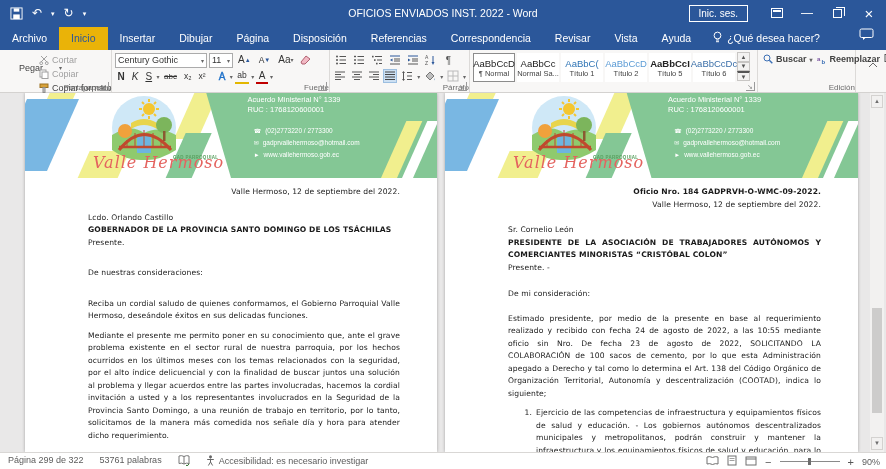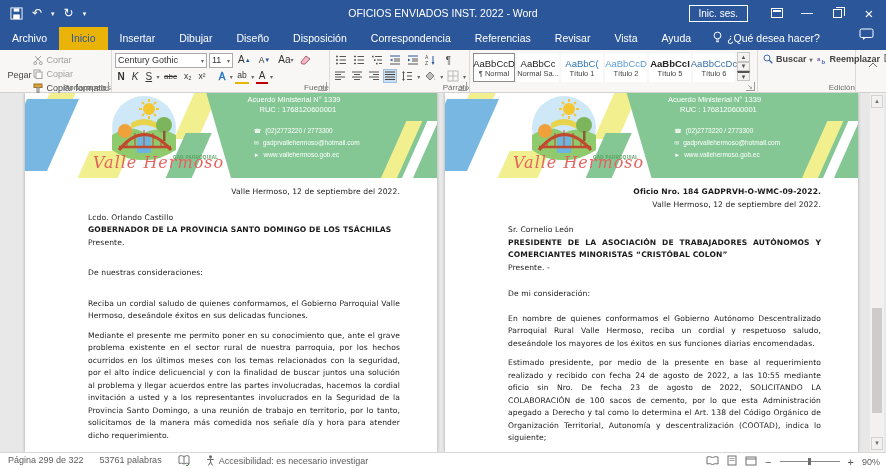--- a/index.html
+++ b/index.html
@@ -46,21 +46,21 @@
             border-right:1px solid #9a9a9a; border-bottom:1px solid #9a9a9a; }
   .smallbtn { display:flex; align-items:center; gap:3px; font-size:9px; color:#444;
             padding:1px 2px; white-space:nowrap; }
   .smallbtn.disabled { color:#a0a0a0; }
   .chip { font-size:10px; color:#333; padding:0 3px; display:inline-flex;
           align-items:flex-end; line-height:12px; }
   .arrow { font-size:6px; color:#666; }
 
   
   .g-clip { width:112px; display:flex; }
-  .paste-big { width:34px; display:flex; flex-direction:column; align-items:flex-end;
+  .paste-big { width:34px; display:flex; flex-direction:row; align-items:center;
                font-size:9px; color:#444; padding-top:2px;gap:16px; }
   .clip-col { display:flex; flex-direction:column; justify-content:flex-start; gap:2px; padding-top:2px; }
 
   
   .g-font { width:218px; }
   .combo { border:1px solid #ababab; background:#fff; font-size:9px; color:#333;
            height:15px; display:inline-flex; align-items:center; padding:0 2px; gap:2px; }
   .fontrow1, .fontrow2 { display:flex; align-items:center; gap:2px; height:16px; }
   .fmt { font-size:10px; color:#333; padding:0 2.5px; line-height:13px; }
   .fmt b { font-weight:bold; } .fmt i { font-style:italic; }
@@ -116,21 +116,21 @@
            font-style:italic; font-size:16px; color:#e4635f; letter-spacing:1px; }
   .brand-sub { position:absolute; left:148px; top:62px; font-size:4.5px; color:#57a05e;
            letter-spacing:.3px; font-weight:bold; }
   .greenband { position:absolute; right:0; top:0; width:100%; height:85px;
            background:#84c795; clip-path:polygon(44% 0, 100% 0, 100% 100%, 50% 100%);
            color:#fff; }
   .gb-stripe { position:absolute; transform:skewX(-24deg); }
   .gb-sy { right:28px; top:28px; width:16px; height:60px; background:#f1ef8e; }
   .gb-sw { right:12px; top:28px; width:11px; height:60px; background:#ffffff; }
   .gb-line1 { position:absolute; left:54%; top:2px; font-size:7.5px; }
-  .gb-ruc   { position:absolute; left:54%; top:12px; font-size:7.5px;margin-left:12px; }
+  .gb-ruc   { position:absolute; left:54%; top:12px; font-size:7.5px; }
   .gb-contact { position:absolute; left:55.5%; font-size:6.5px; display:flex; gap:4px; align-items:center; }
   .gb-c1 { top:34px; } .gb-c2 { top:46px; } .gb-c3 { top:58px; }
   .gb-ic { font-size:6px; }
 
   
   .page-body { padding:8px 37px 0 63px; font-family:"DejaVu Sans", sans-serif;
                font-size:7.6px; color:#1a1a1a; line-height:12.5px; letter-spacing:.1px; }
   .oficio-block { text-align:right; margin-bottom:13px; }
   .oficio-no { font-weight:bold; }
   .recipient { margin-bottom:13px; }
@@ -192,24 +192,24 @@
           <span>×</span>
         </span>
     </div>
   </div>
 
   <div class="tabrow">
     <span class="tab">Archivo</span>
     <span class="tab active">Inicio</span>
     <span class="tab">Insertar</span>
     <span class="tab">Dibujar</span>
-    <span class="tab">Diseño</span>
+    <span class="tab">Página</span>
     <span class="tab">Disposición</span>
+    <span class="tab">Referencias</span>
     <span class="tab">Correspondencia</span>
-    <span class="tab">Referencias</span>
     <span class="tab">Revisar</span>
     <span class="tab">Vista</span>
     <span class="tab">Ayuda</span>
     <span class="tellme">
       <svg width="9" height="13" viewBox="0 0 9 13">
           <circle cx="4.5" cy="4.5" r="3.4" fill="none" stroke="#fff"></circle>
           <rect x="3" y="8.5" width="3" height="1" fill="#fff"></rect>
           <rect x="3" y="10.2" width="3" height="1" fill="#fff"></rect>
         </svg>
       <span>¿Qué desea hacer?</span>
@@ -647,21 +647,20 @@
         <div class="oficio-block">
           <div class="oficio-no">Oficio Nro. 184 GADPRVH-O-WMC-09-2022.</div>
           <div>Valle Hermoso, 12 de septiembre del 2022.</div>
         </div>
         <div class="recipient">
           <div>Sr. Cornelio León</div>
           <div class="rtitle">PRESIDENTE DE LA ASOCIACIÓN DE TRABAJADORES AUTÓNOMOS Y COMERCIANTES MINORISTAS “CRISTÓBAL COLON”</div>
           <div>Presente. -</div>
         </div>
         <div class="salutation" style="margin:14px 0 12px">De mi consideración:</div>
-        <p class="body">En nombre de quienes conformamos el Gobierno Autónomo Descentralizado Parroquial Rural Valle Hermoso, reciba un cordial y respetuoso saludo, deseándole los mayores de los éxitos en sus funciones diarias encomendadas.</p>
         <p class="body">Estimado presidente, por medio de la presente en base al requerimiento realizado y recibido con fecha 24 de agosto de 2022, a las 10:55 mediante oficio sin Nro. De fecha 23 de agosto de 2022, SOLICITANDO LA COLABORACIÓN de 100 sacos de cemento, por lo que esta Administración apegado a Derecho y tal como lo determina el Art. 138 del Código Orgánico de Organización Territorial, Autonomía y descentralización (COOTAD), indica lo siguiente;</p>
         <div class="numlist">
           <span class="num">1.</span>
           <span class="ntext">Ejercicio de las competencias de infraestructura y equipamientos físicos de salud y educación. - Los gobiernos autónomos descentralizados municipales y metropolitanos, podrán construir y mantener la infraestructura y los equipamientos físicos de salud y educación, para lo cual deberán contar con la autorización previa del ente rector a través de convenio, y sujetarse a las regulaciones y procedimientos nacionales emitidos para el efecto. Cada nivel de gobierno será responsable del</span>
         </div>
       </div>
     </div>
 
     <div class="vscroll">
       <span class="sb-btn sb-up">▲</span>

